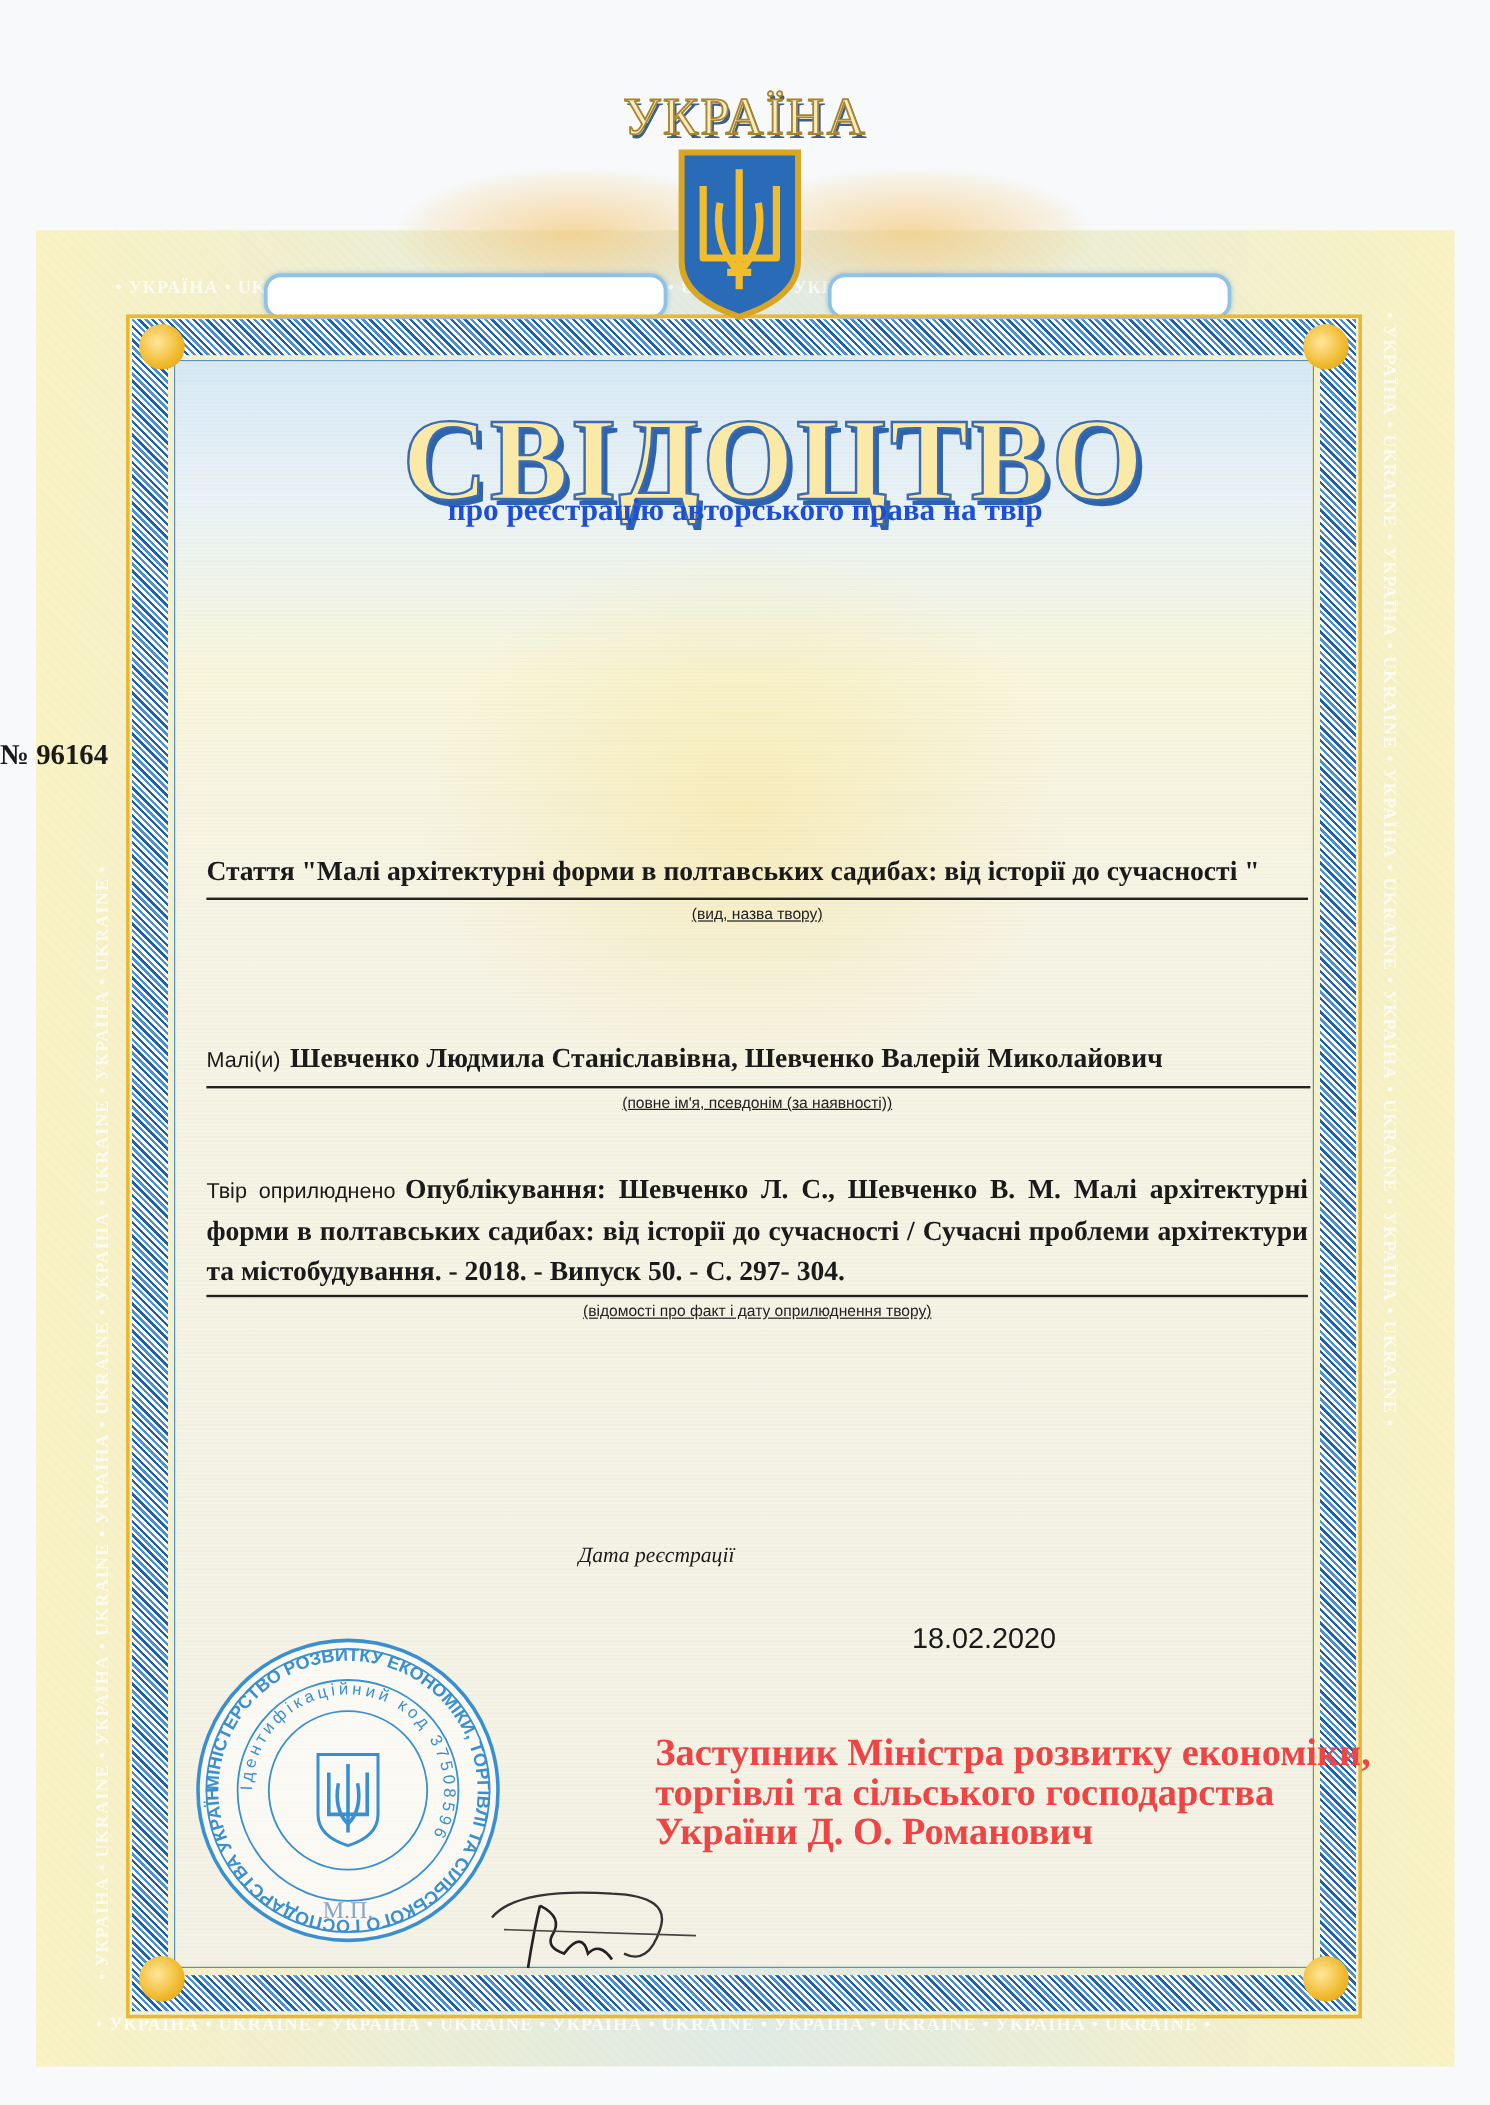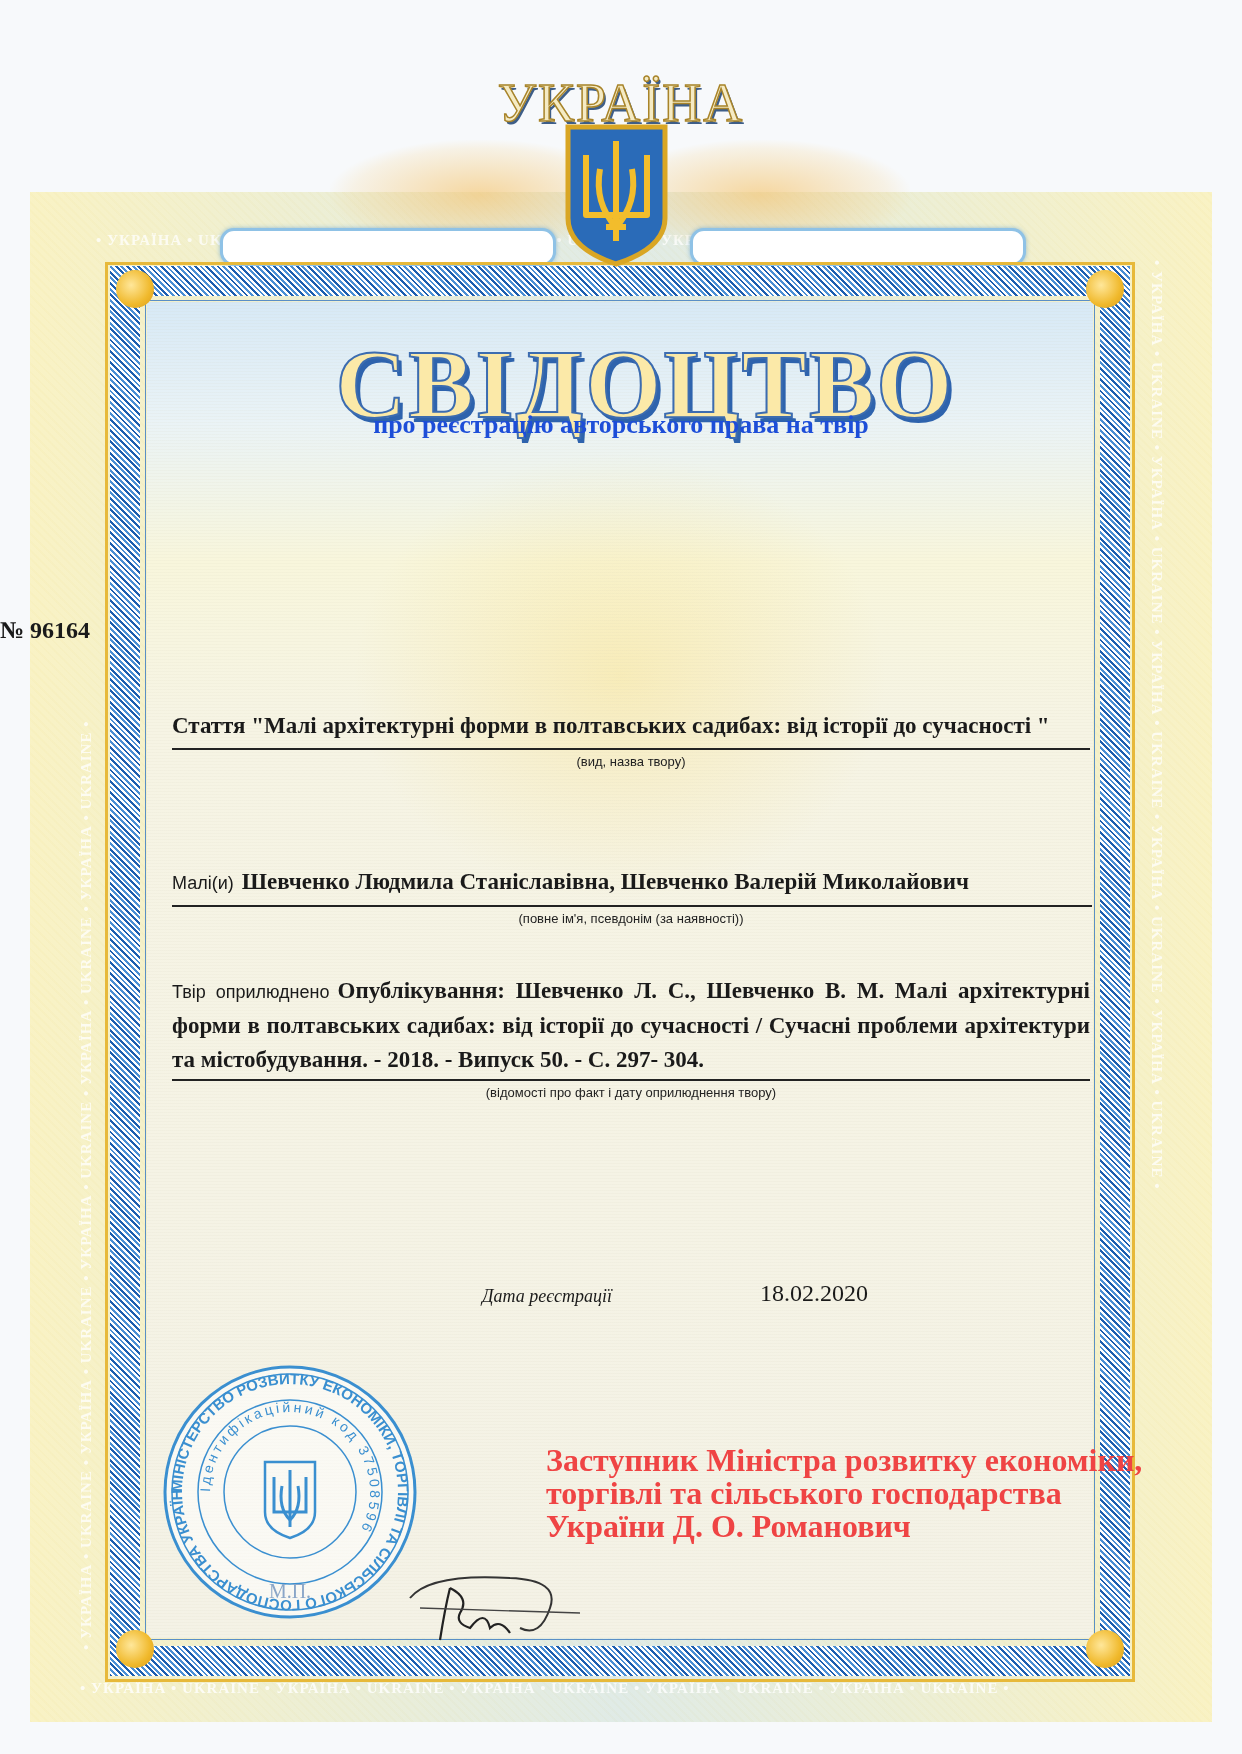--- a/index.html
+++ b/index.html
@@ -73,21 +73,21 @@
       linear-gradient(180deg, #d7e9f6 0px, #eaf3f6 120px, #f8f6dc 260px, #f6f4e4 420px, #f4f2e6 100%);
   }
   .paper::after {
     content: ""; position: absolute; inset: 0;
     background: repeating-linear-gradient(0deg, rgba(200,195,170,0.08) 0 1px, transparent 1px 3px);
   }
 
   
   .country-title {
     position: absolute; left: 0; right: 0; top: 72px; text-align: center;
-    font-family: "Liberation Serif", serif; font-size: 54px; letter-spacing: 2px;
+    font-family: "Liberation Serif", serif; font-size: 44px; letter-spacing: 2px;
     color: #f5ebc4; -webkit-text-stroke: 1.5px #a8842a;
     text-shadow: 2px 3px 0 #3e5e88;
   }
   .emblem {
     position: absolute; left: 564px; top: 123px; width: 105px; height: 145px;
   }
   .cert-title {
     position: absolute; left: 0; right: 0; top: 328px; text-align: center;
     font-family: "Liberation Serif", serif; font-weight: bold; font-size: 98px;
     letter-spacing: 2px; color: #fbe9a8;
@@ -109,34 +109,34 @@
   }
   .field .value-line {
     font-family: "Liberation Serif", serif; font-weight: bold; font-size: 23px;
     line-height: 40px; text-align: justify; text-align-last: left;
     border-bottom: 2px solid #222; padding-bottom: 2px;
   }
   .field .lead {
     font-family: "Liberation Sans", sans-serif; font-weight: normal; font-size: 18px; margin-right: 8px;
   }
   .field .hint {
-    text-align: center; font-family: "Liberation Sans", sans-serif; font-size: 13px; margin-top: 4px; color: #222;
+    text-align: center; font-family: "Liberation Sans", sans-serif; font-size: 13px; margin-top: 4px; color: #222; text-decoration: underline;
   }
   .f-work { top: 706px; }
   .f-author { top: 862px; }
   .f-author .value-line { border-bottom-width: 2.5px; width: 920px; }
   .f-pub { top: 974px; }
   .f-pub .value-line { line-height: 34px; }
 
   .reg-label {
     position: absolute; left: 462px; top: 1286px; font-family: "Liberation Serif", serif;
     font-style: italic; font-size: 18px; margin-left: 20px;
   }
   .reg-date {
-    position: absolute; left: 760px; top: 1280px; font-family: Liberation Serif, serif; font-size: 24px; text-align: center;
+    position: absolute; left: 760px; top: 1352px; font-family: Liberation Sans, sans-serif; font-size: 24px; text-align: center;
   }
 
   .signer {
     position: absolute; left: 546px; top: 1444px; font-family: "Liberation Serif", serif;
     font-weight: bold; font-size: 32px; line-height: 33px; color: #ef4444;
   }
 
   .stamp {
     position: absolute; left: 160px; top: 1362px; width: 260px; height: 260px;
   }

